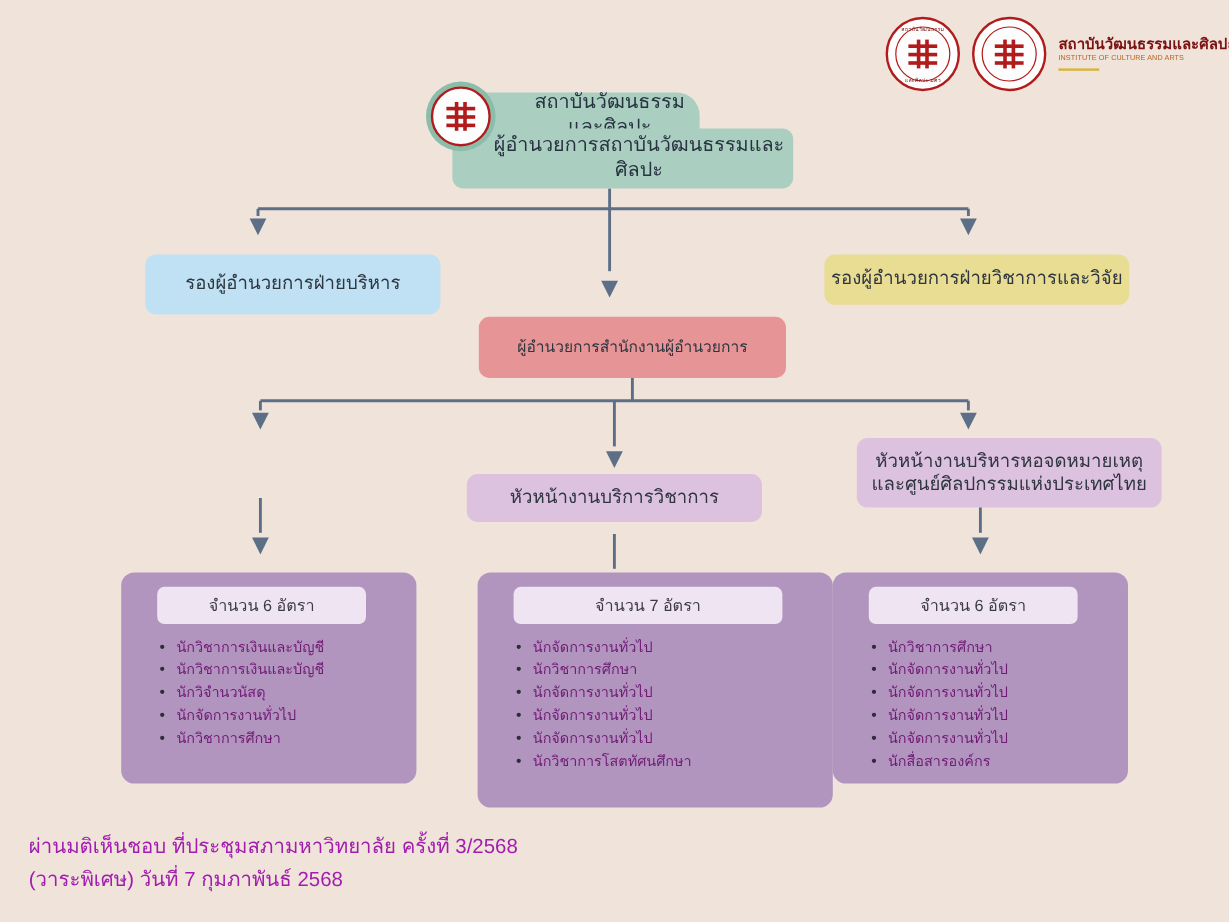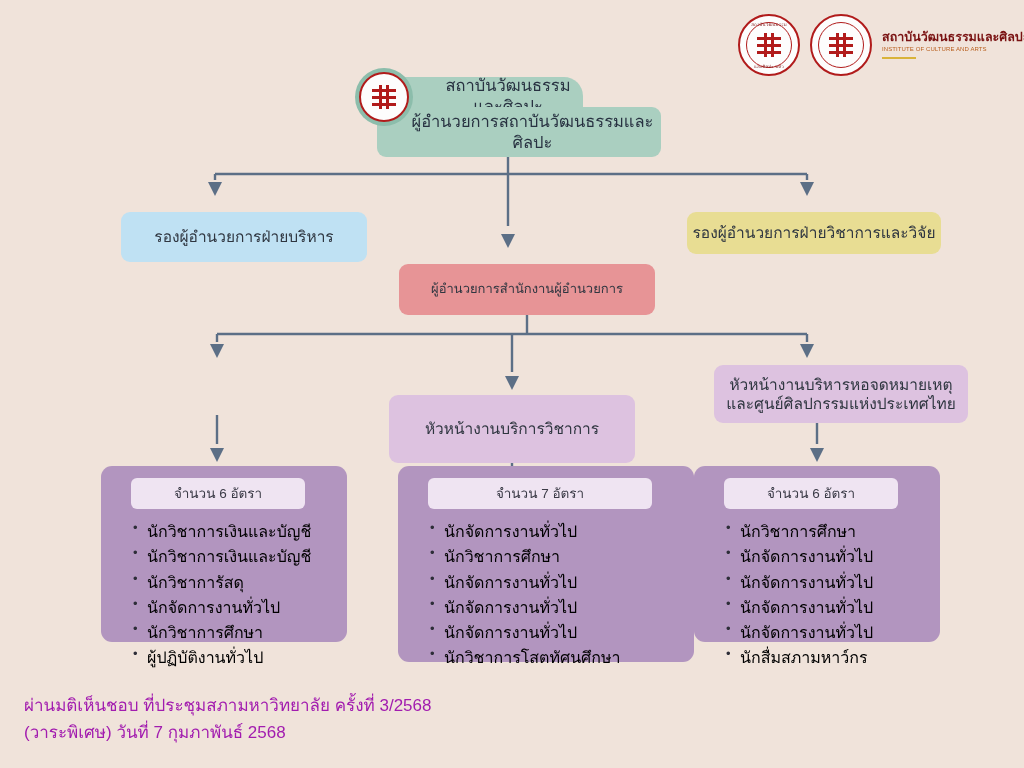--- a/index.html
+++ b/index.html
@@ -109,38 +109,39 @@
   }
   .node-purple {
     background: #ddc2e0;
     font-size: 15.5px;
   }
   .panel {
     background: #b295bf;
     border-radius: 11px;
     box-sizing: border-box;
     padding: 12px 26px 14px 14px;
+    margin-top: 11px;
   }
   .panel-head {
     background: #efe4f2;
     border-radius: 6px;
     text-align: center;
     font-size: 13.5px;
     color: #3b3b47;
     padding: 4px 0 5px 0;
     margin: 0 16px 10px 16px;
   }
   .panel ul {
     list-style: none;
     margin: 0;
     padding: 0 0 0 18px;
   }
   .panel li {
-    font-size: 16px;
-    color: #000000;
+    font-size: 12px;
+    color: #701a75;
     line-height: 1.58;
     position: relative;
     padding-left: 14px;
   }
   .panel li::before {
     content: "\2022";
     position: absolute;
     left: 0;
     top: -1px;
     font-size: 13px;
@@ -281,38 +282,37 @@
 
   <div class="abs node node-yellow" style="left:687px; top:212px; width:254px; height:42px;">
     <span>รองผู้อำนวยการฝ่ายวิชาการและวิจัย</span>
   </div>
 
   <div class="abs node node-red" style="left:399px; top:264px; width:256px; height:51px;">
     <span>ผู้อำนวยการสำนักงานผู้อำนวยการ</span>
   </div>
 
 
-  <div class="abs node node-purple" style="left:389px; top:395px; width:246px; height:68px;">
+  <div class="abs node node-purple" style="left:389px; top:395px; width:246px; height:40px;">
     <span>หัวหน้างานบริการวิชาการ</span>
   </div>
 
   <div class="abs node node-purple" style="left:688px; top:365px; width:254px; height:58px; white-space:pre-line;margin-left:26px;">
     <span>หัวหน้างานบริหารหอจดหมายเหตุ
 และศูนย์ศิลปกรรมแห่งประเทศไทย</span>
   </div>
 
   <div class="abs panel" style="left:101px; top:466px; width:246px; height:176px;">
     <div class="panel-head">จำนวน 6 อัตรา</div>
     <ul>
       <li>นักวิชาการเงินและบัญชี</li>
       <li>นักวิชาการเงินและบัญชี</li>
-      <li>นักวิชาการัสดุ</li>
+      <li>นักวิจำนวนัสดุ</li>
       <li>นักจัดการงานทั่วไป</li>
       <li>นักวิชาการศึกษา</li>
-      <li>ผู้ปฏิบัติงานทั่วไป</li>
     </ul>
   </div>
 
   <div class="abs panel" style="left:398px; top:466px; width:296px; height:196px;">
     <div class="panel-head">จำนวน 7 อัตรา</div>
     <ul>
       <li>นักจัดการงานทั่วไป</li>
       <li>นักวิชาการศึกษา</li>
       <li>นักจัดการงานทั่วไป</li>
       <li>นักจัดการงานทั่วไป</li>
@@ -322,21 +322,21 @@
   </div>
 
   <div class="abs panel" style="left:694px; top:466px; width:246px; height:176px;">
     <div class="panel-head">จำนวน 6 อัตรา</div>
     <ul>
       <li>นักวิชาการศึกษา</li>
       <li>นักจัดการงานทั่วไป</li>
       <li>นักจัดการงานทั่วไป</li>
       <li>นักจัดการงานทั่วไป</li>
       <li>นักจัดการงานทั่วไป</li>
-      <li>นักสื่มสภามหาว์กร</li>
+      <li>นักสื่อสารองค์กร</li>
     </ul>
   </div>
 
   <div class="footer">
     <div>ผ่านมติเห็นชอบ ที่ประชุมสภามหาวิทยาลัย ครั้งที่ 3/2568</div>
     <div>(วาระพิเศษ) วันที่ 7 กุมภาพันธ์ 2568</div>
   </div>
 
 </div>
 

